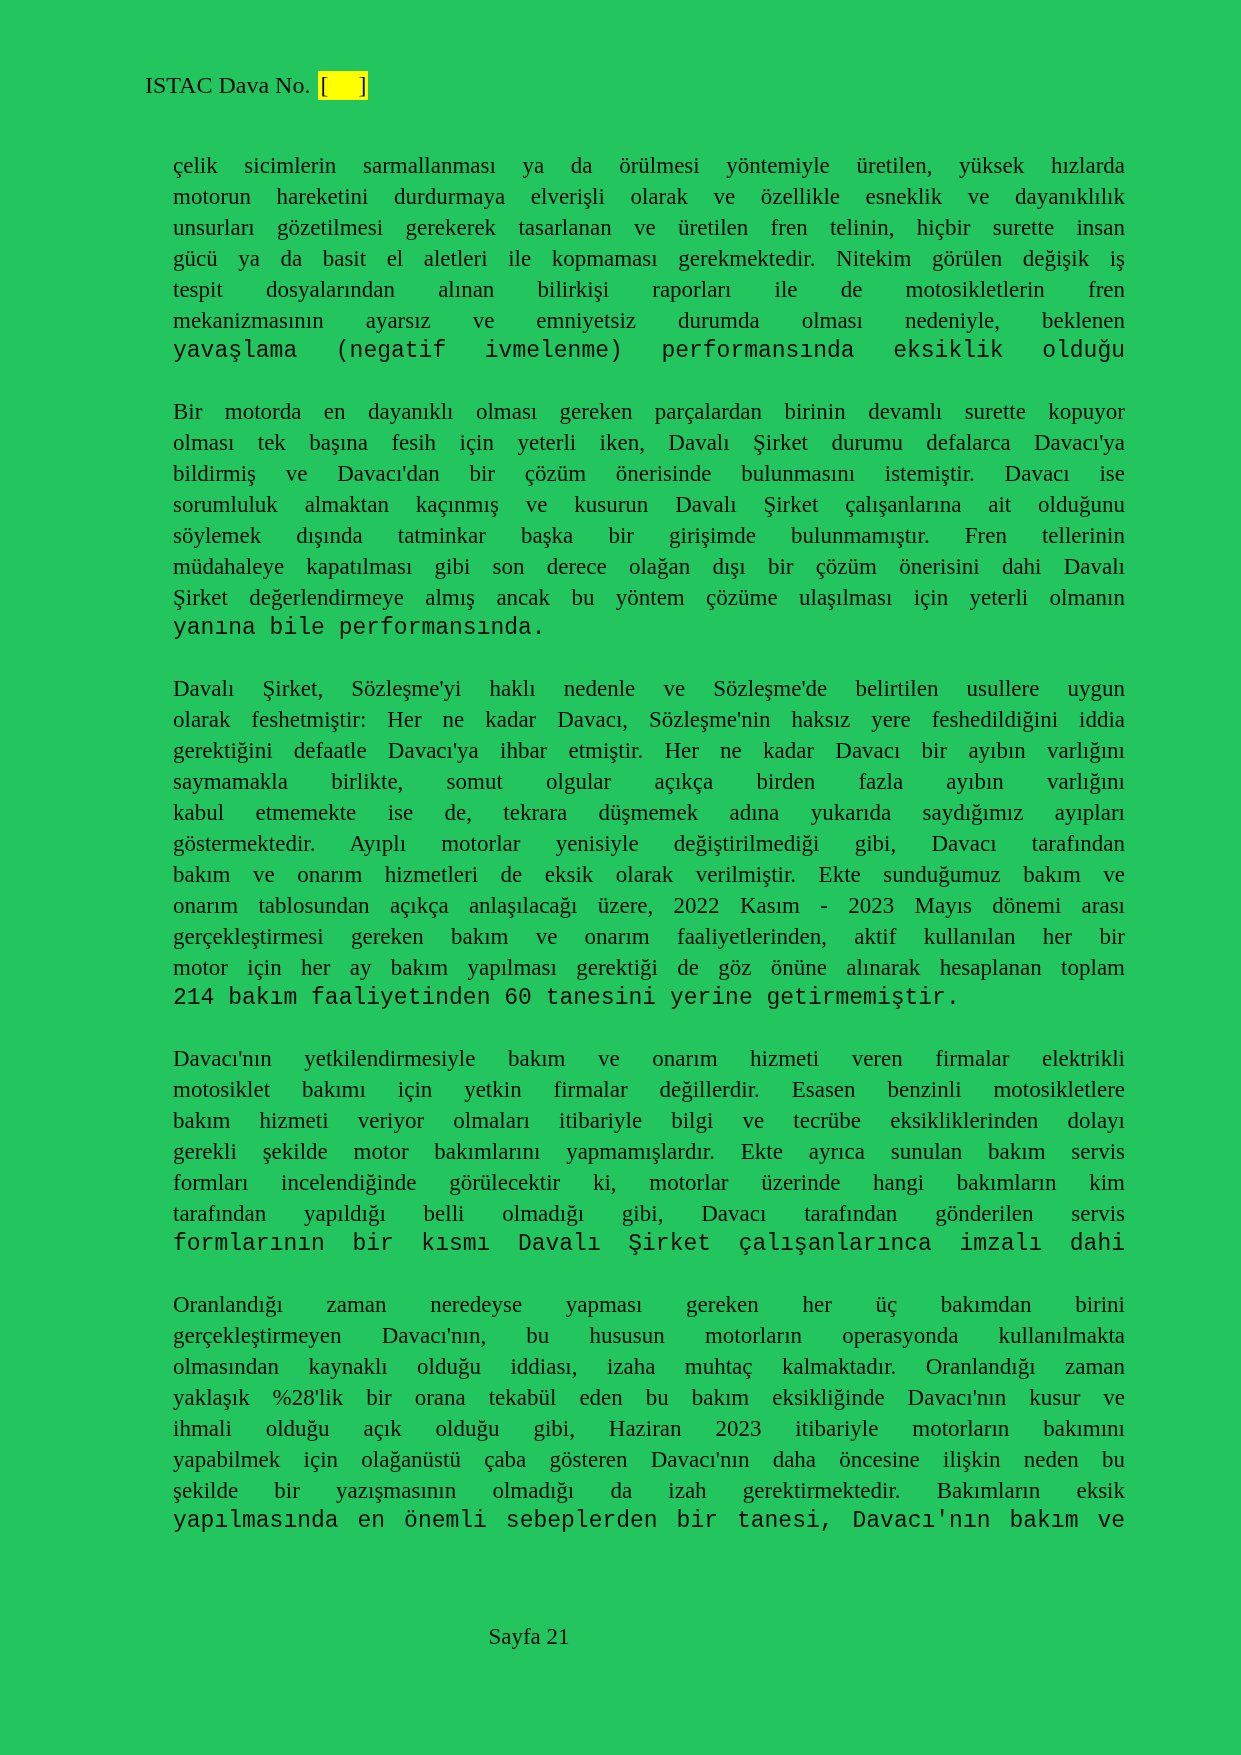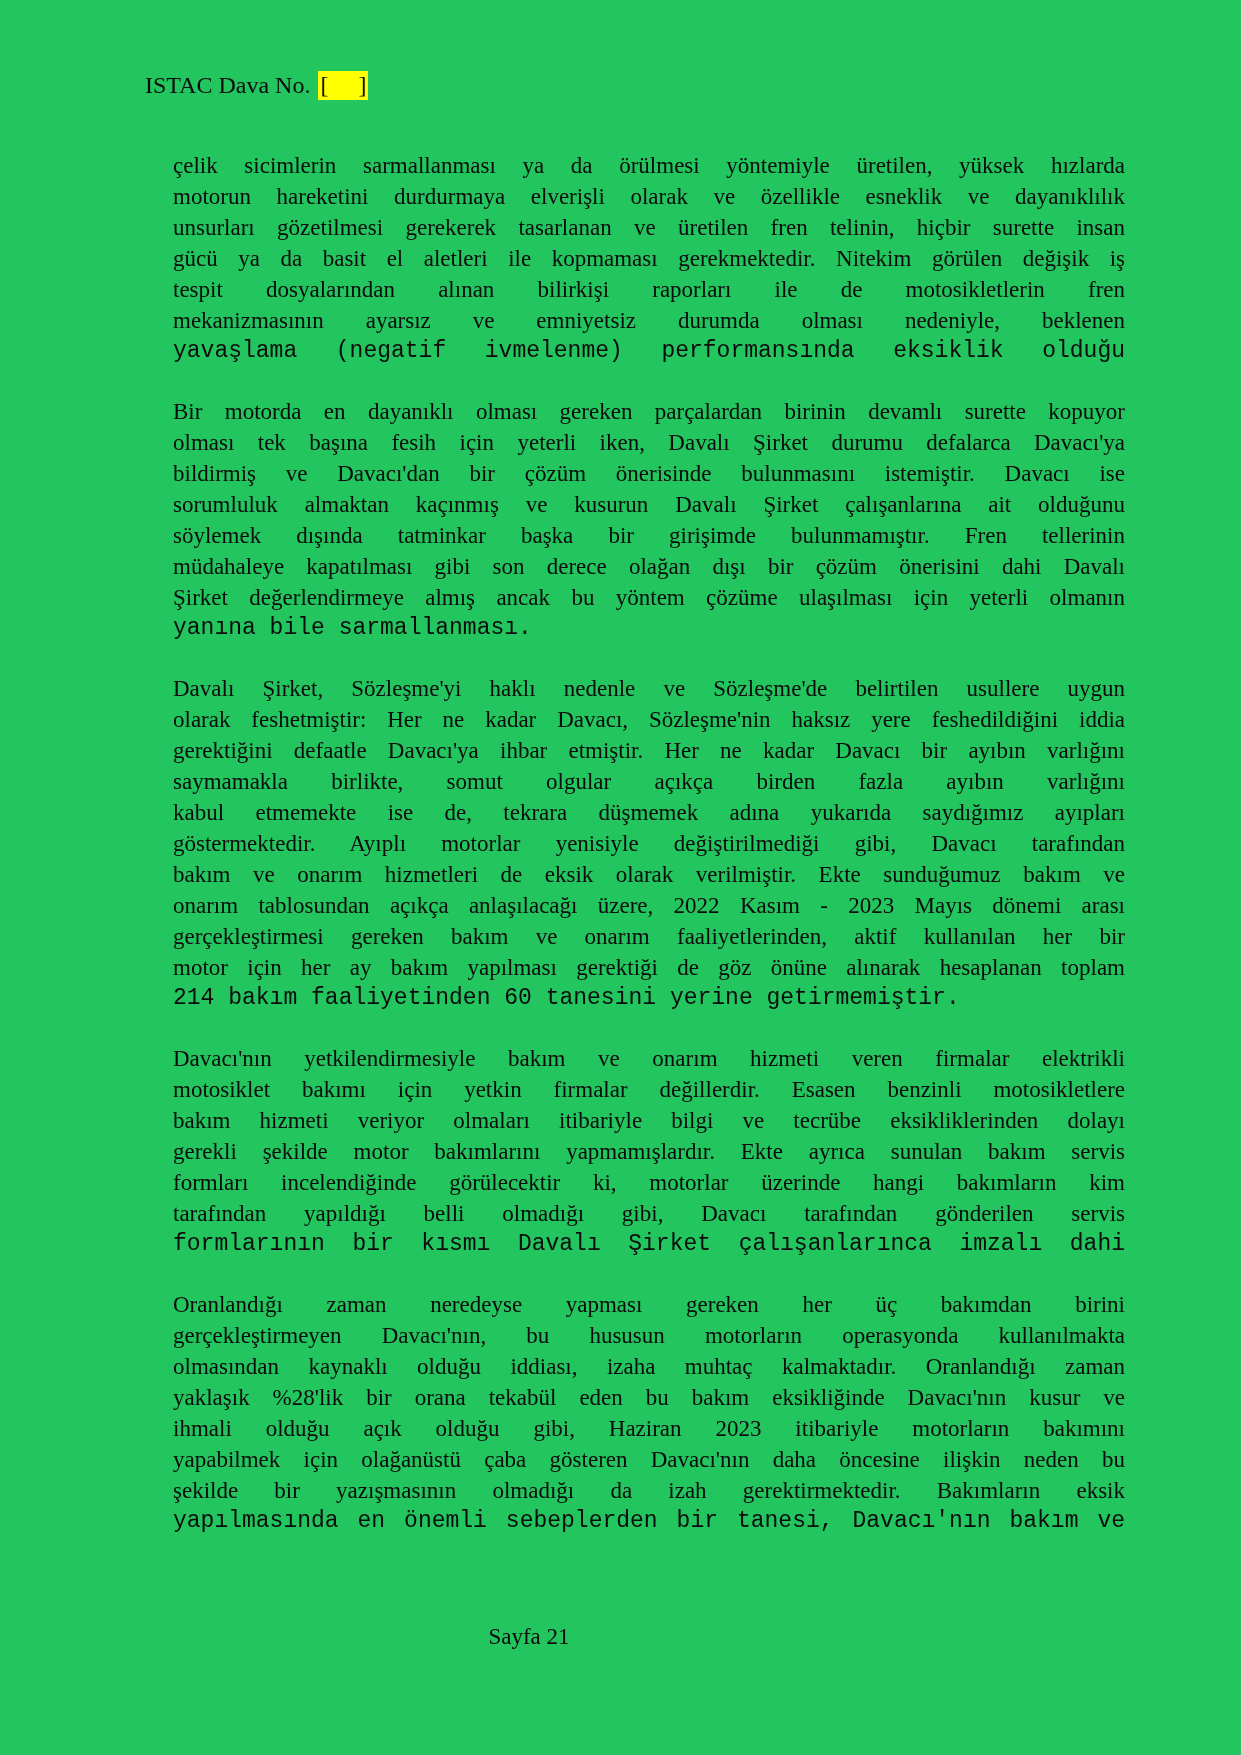--- a/index.html
+++ b/index.html
@@ -87,21 +87,21 @@
         <div class="line last">yavaşlama (negatif ivmelenme) performansında eksiklik olduğu değerlendirilmiştir.</div>
       </div>
       <div class="paragraph">
         <div class="line">Bir motorda en dayanıklı olması gereken parçalardan birinin devamlı surette kopuyor</div>
         <div class="line">olması tek başına fesih için yeterli iken, Davalı Şirket durumu defalarca Davacı'ya</div>
         <div class="line">bildirmiş ve Davacı'dan bir çözüm önerisinde bulunmasını istemiştir. Davacı ise</div>
         <div class="line">sorumluluk almaktan kaçınmış ve kusurun Davalı Şirket çalışanlarına ait olduğunu</div>
         <div class="line">söylemek dışında tatminkar başka bir girişimde bulunmamıştır. Fren tellerinin</div>
         <div class="line">müdahaleye kapatılması gibi son derece olağan dışı bir çözüm önerisini dahi Davalı</div>
         <div class="line">Şirket değerlendirmeye almış ancak bu yöntem çözüme ulaşılması için yeterli olmanın</div>
-        <div class="line last">yanına bile sarmallanması.</div>
+        <div class="line last">yanına bile performansında.</div>
       </div>
       <div class="paragraph">
         <div class="line">Davalı Şirket, Sözleşme'yi haklı nedenle ve Sözleşme'de belirtilen usullere uygun</div>
         <div class="line">olarak feshetmiştir: Her ne kadar Davacı, Sözleşme'nin haksız yere feshedildiğini iddia</div>
         <div class="line">gerektiğini defaatle Davacı'ya ihbar etmiştir. Her ne kadar Davacı bir ayıbın varlığını</div>
         <div class="line">saymamakla birlikte, somut olgular açıkça birden fazla ayıbın varlığını</div>
         <div class="line">kabul etmemekte ise de, tekrara düşmemek adına yukarıda saydığımız ayıpları</div>
         <div class="line">göstermektedir. Ayıplı motorlar yenisiyle değiştirilmediği gibi, Davacı tarafından</div>
         <div class="line">bakım ve onarım hizmetleri de eksik olarak verilmiştir. Ekte sunduğumuz bakım ve</div>
         <div class="line">onarım tablosundan açıkça anlaşılacağı üzere, 2022 Kasım - 2023 Mayıs dönemi arası</div>

